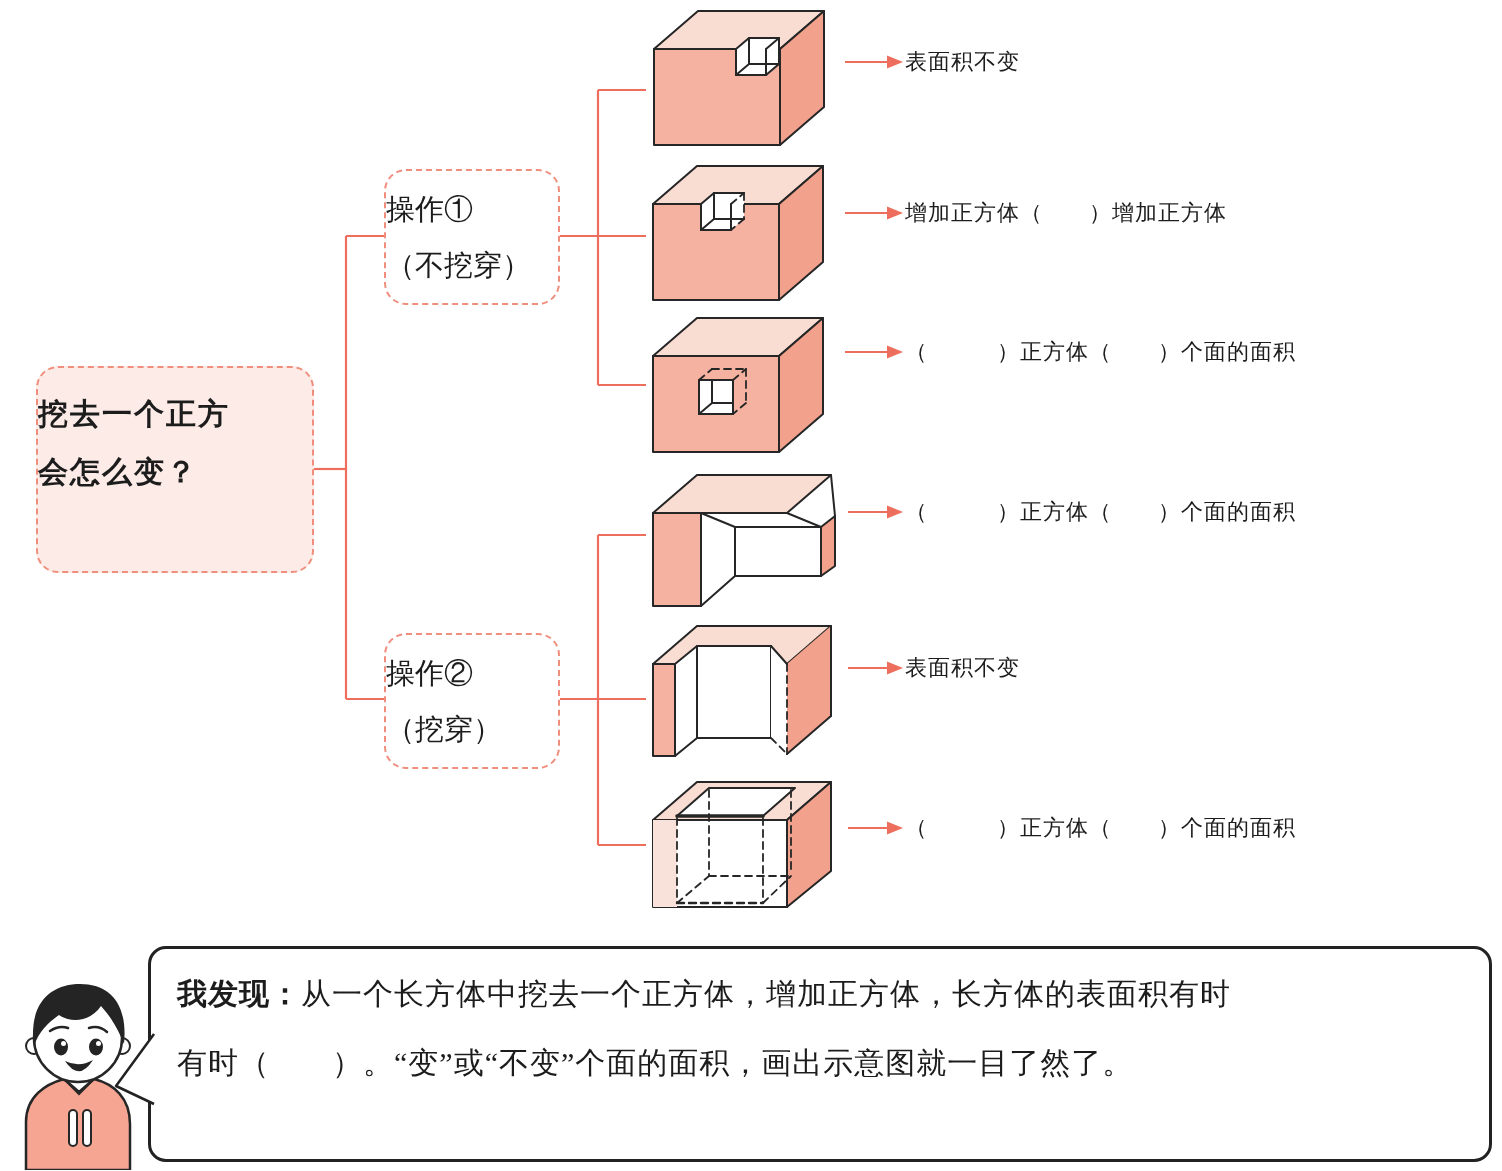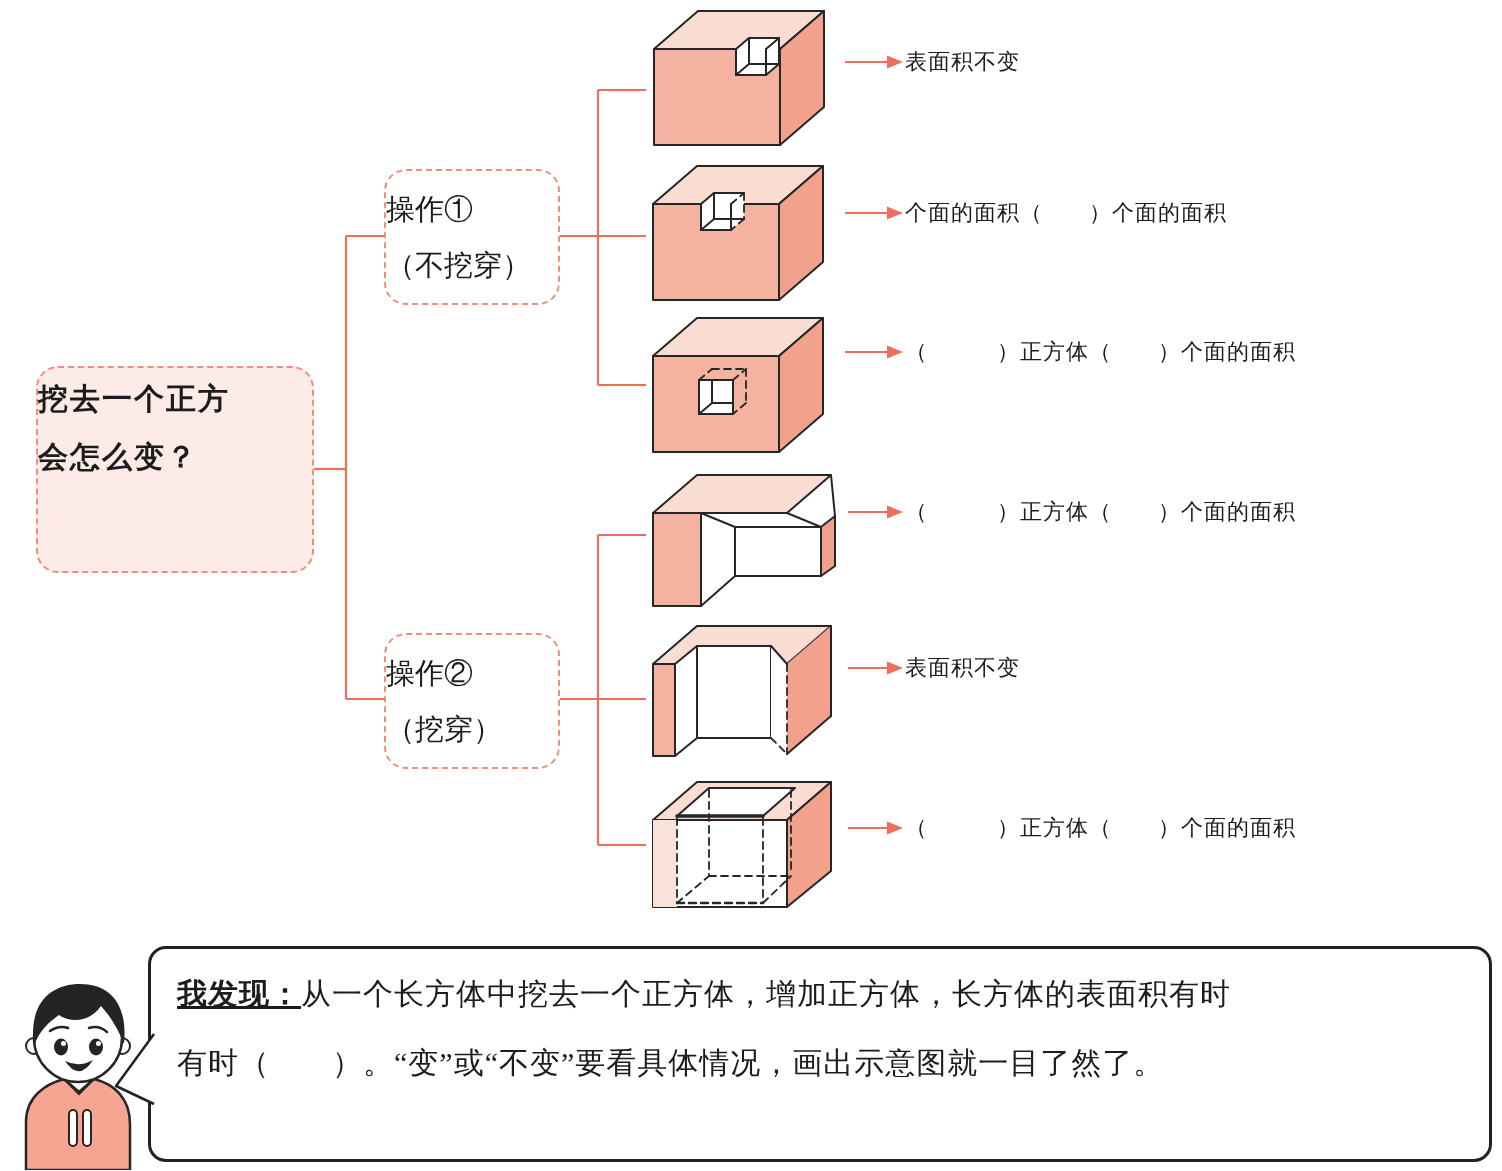--- a/index.html
+++ b/index.html
@@ -7,39 +7,39 @@
     position:relative;width:1502px;height:1171px;background:#ffffff;
     font-family:"Liberation Serif","DejaVu Serif",serif;color:#1c1c1c;overflow:hidden;
   }
   #connector-layer{position:absolute;left:0;top:0;z-index:0;}
   .dashed-box{
     position:absolute;border:2.5px dashed #ef8e7c;border-radius:22px;
     background:#fff;text-align:left;box-sizing:border-box;z-index:2;
   }
   #question-box{
     left:36px;top:366px;width:278px;height:207px;background:#fcebe6;
-    font-size:30px;font-weight:600;line-height:58px;padding-top:2px;letter-spacing:2px;
+    font-size:30px;font-weight:600;line-height:58px;padding-top:17px;letter-spacing:2px;
   }
   .op-box{
     width:176px;height:136px;font-size:29px;line-height:56px;padding-top:10px;background:#fff;
   }
   #op1{left:384px;top:169px;}
   #op2{left:384px;top:633px;}
   .figure{position:absolute;width:200px;height:150px;z-index:1;}
   .result{
     position:absolute;left:905px;font-size:22px;letter-spacing:1px;
     white-space:nowrap;transform:translateY(-50%);z-index:2;
   }
   #discovery-box{
     position:absolute;left:148px;top:946px;width:1344px;height:216px;
     border:3px solid #222;border-radius:18px;background:#fff;box-sizing:border-box;
     padding:10px 26px 0 26px;font-size:30px;line-height:69px;letter-spacing:1px;z-index:1;
     white-space:nowrap;
   }
-  #discovery-box .bold{font-weight:bold;text-decoration:underline;}
+  #discovery-box .bold{font-weight:bold;}
   #bubble-tail{position:absolute;left:108px;top:1030px;z-index:3;}
   #boy{position:absolute;left:4px;top:972px;z-index:2;}
   svg{display:block;}
 </style>
 </head>
 <body>
 
 <div id="canvas">
 
   <svg id="connector-layer" width="1502" height="1171" viewBox="0 0 1502 1171">
@@ -188,29 +188,29 @@
       <line x1="64" y1="20" x2="64" y2="106"></line>
       <line x1="146" y1="20" x2="146" y2="101"></line>
       <line x1="32" y1="133" x2="118" y2="133" stroke-width="2.4"></line>
       <line x1="32" y1="133" x2="64" y2="106"></line>
       <line x1="118" y1="133" x2="146" y2="106"></line>
       <line x1="64" y1="106" x2="146" y2="106"></line>
     </g>
   </svg>
 
   <div class="result" style="top:62px">表面积不变</div>
-  <div class="result" style="top:213px">个面的面积（　　）个面的面积</div>
+  <div class="result" style="top:213px">增加正方体（　　）增加正方体</div>
   <div class="result" style="top:352px">（　　　）正方体（　　）个面的面积</div>
   <div class="result" style="top:512px">（　　　）正方体（　　）个面的面积</div>
   <div class="result" style="top:668px">表面积不变</div>
   <div class="result" style="top:828px">（　　　）正方体（　　）个面的面积</div>
 
   <div id="discovery-box">
     <div><span class="bold">我发现：</span><span>从一个长方体中挖去一个正方体，增加正方体，长方体的表面积有时</span></div>
-    <div>有时（　　）。“变”或“不变”要看具体情况，画出示意图就一目了然了。</div>
+    <div>有时（　　）。“变”或“不变”个面的面积，画出示意图就一目了然了。</div>
   </div>
 
   <svg id="bubble-tail" width="48" height="80" viewBox="0 0 48 80">
     <path d="M46,4 L8,56 L46,74" fill="#ffffff" stroke="#222" stroke-width="2.5" stroke-linejoin="round"></path>
   </svg>
 
   <svg id="boy" width="152" height="198" viewBox="0 0 152 198">
     <path d="M22,198 L22,150 C22,124 42,112 60,107 L75,120 L90,107 C110,112 126,126 126,152 L126,198 Z" fill="#f6a592" stroke="#262626" stroke-width="2.5" stroke-linejoin="round"></path>
     <path d="M60,107 L75,122 L90,107" fill="none" stroke="#262626" stroke-width="2"></path>
     <rect x="65" y="138" width="8" height="36" rx="4" fill="#ffffff" stroke="#262626" stroke-width="2"></rect>

